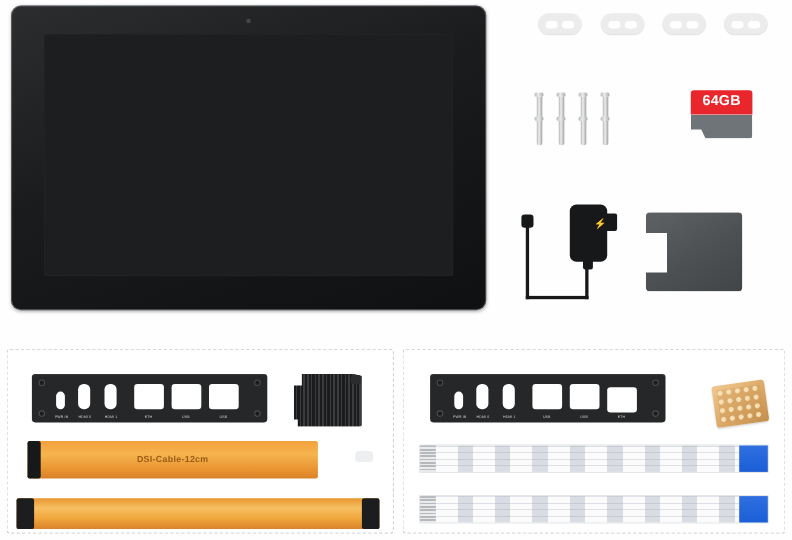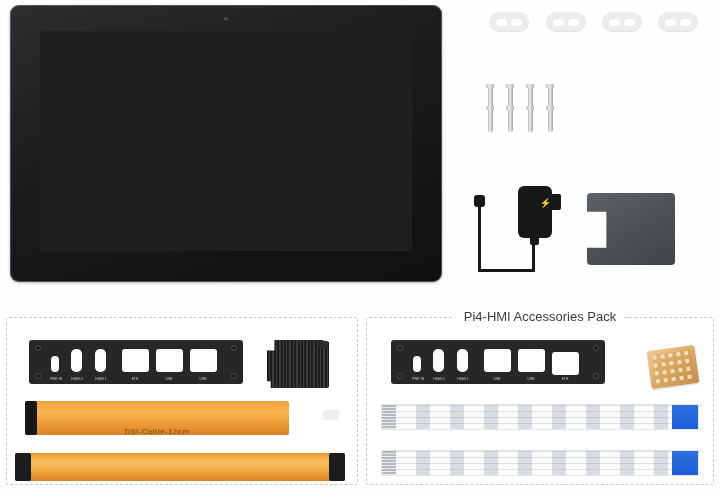--- a/index.html
+++ b/index.html
@@ -357,21 +357,20 @@
     position: absolute;
     left: 0;
     top: 12px;
     width: 100%;
     text-align: center;
     font-size: 8px;
     font-weight: bold;
     color: #9a5d17;
     letter-spacing: 0.3px;
     font-family: "Liberation Sans", sans-serif;
-    margin-top: 14px;
   }
   .fpc-end-black {
     position: absolute;
     width: 12px;
     height: 100%;
     top: 0;
     background: #17181a;
     border-radius: 2px;
   }
   .fpc-end-contacts {
@@ -490,20 +489,25 @@
   </div>
   <div class="screw" style="left:527px; top:106px;">
     <span class="head"></span>
     <span class="shaft"></span>
   </div>
   <div class="screw" style="left:547px; top:106px;">
     <span class="head"></span>
     <span class="shaft"></span>
   </div>
 
+  <div class="sdcard">
+    <div class="sd-top"></div>
+    <div class="sd-bottom"></div>
+    <div class="sd-label">64GB</div>
+  </div>
 
   <div class="adapter-wrap">
     <div class="adapter-body"></div>
     <div class="adapter-prongs"></div>
     <div class="adapter-bolt">⚡</div>
     <div class="adapter-neck"></div>
     <div class="cable-v"></div>
     <div class="cable-h"></div>
     <div class="cable-up"></div>
     <div class="usb-plug"></div>
@@ -544,21 +548,20 @@
     </div>
     <div class="white-chip" style="left:316px; top:92px;"></div>
 
     <div class="fpc fpc-flat" style="left:8px; top:135px; width:330px; height:28px;">
       <span class="fpc-flat-cap" style="left:0;"></span>
       <span class="fpc-flat-cap" style="right:0;"></span>
     </div>
   </div>
 
   <div class="pack" style="left:366px; top:317px; width:348px; height:168px;">
-    <div class="pack-title">Pi4-HMI Accessories Pack</div>
 
     <div class="ioplate" style="left:24px; top:22px; width:214px; height:44px;">
       <span class="io-screwhole" style="left:6px; top:5px;"></span>
       <span class="io-screwhole" style="left:6px; bottom:5px;"></span>
       <span class="io-screwhole" style="right:6px; top:5px;"></span>
       <span class="io-screwhole" style="right:6px; bottom:5px;"></span>
 
       <span class="io-port pill" style="left:22px; top:16px; width:8px; height:16px;"></span>
       <span class="io-port pill" style="left:42px; top:9px; width:11px; height:23px;"></span>
       <span class="io-port pill" style="left:66px; top:9px; width:11px; height:23px;"></span>

